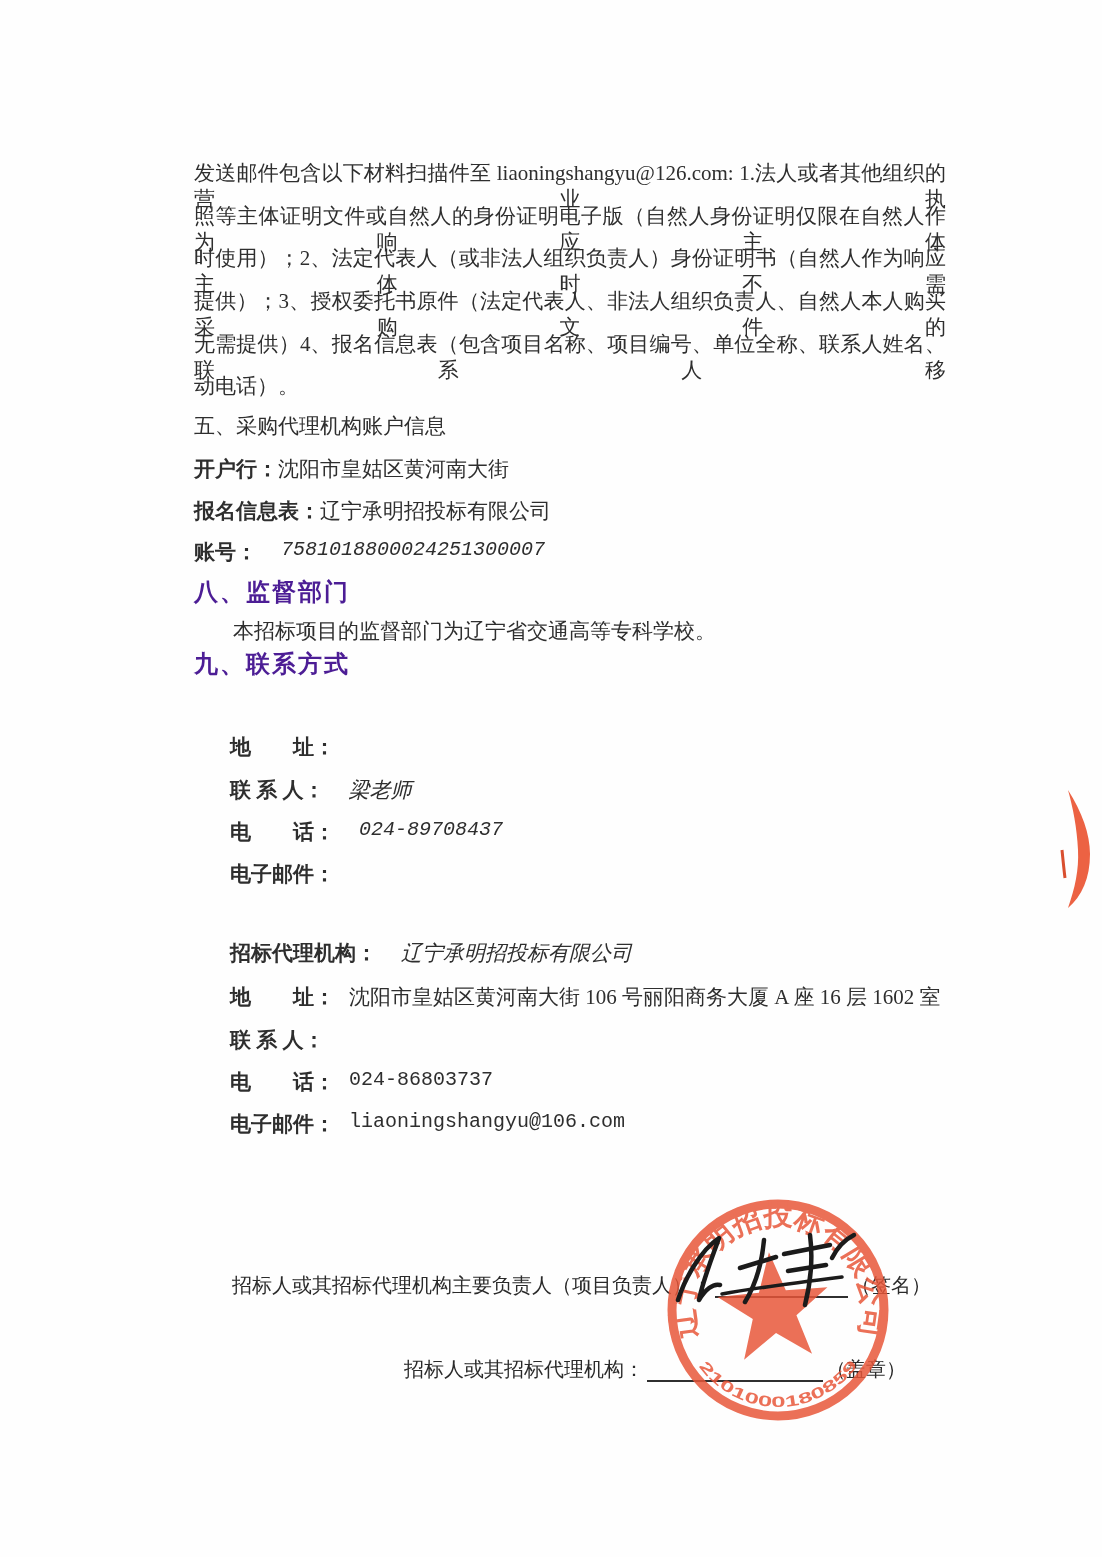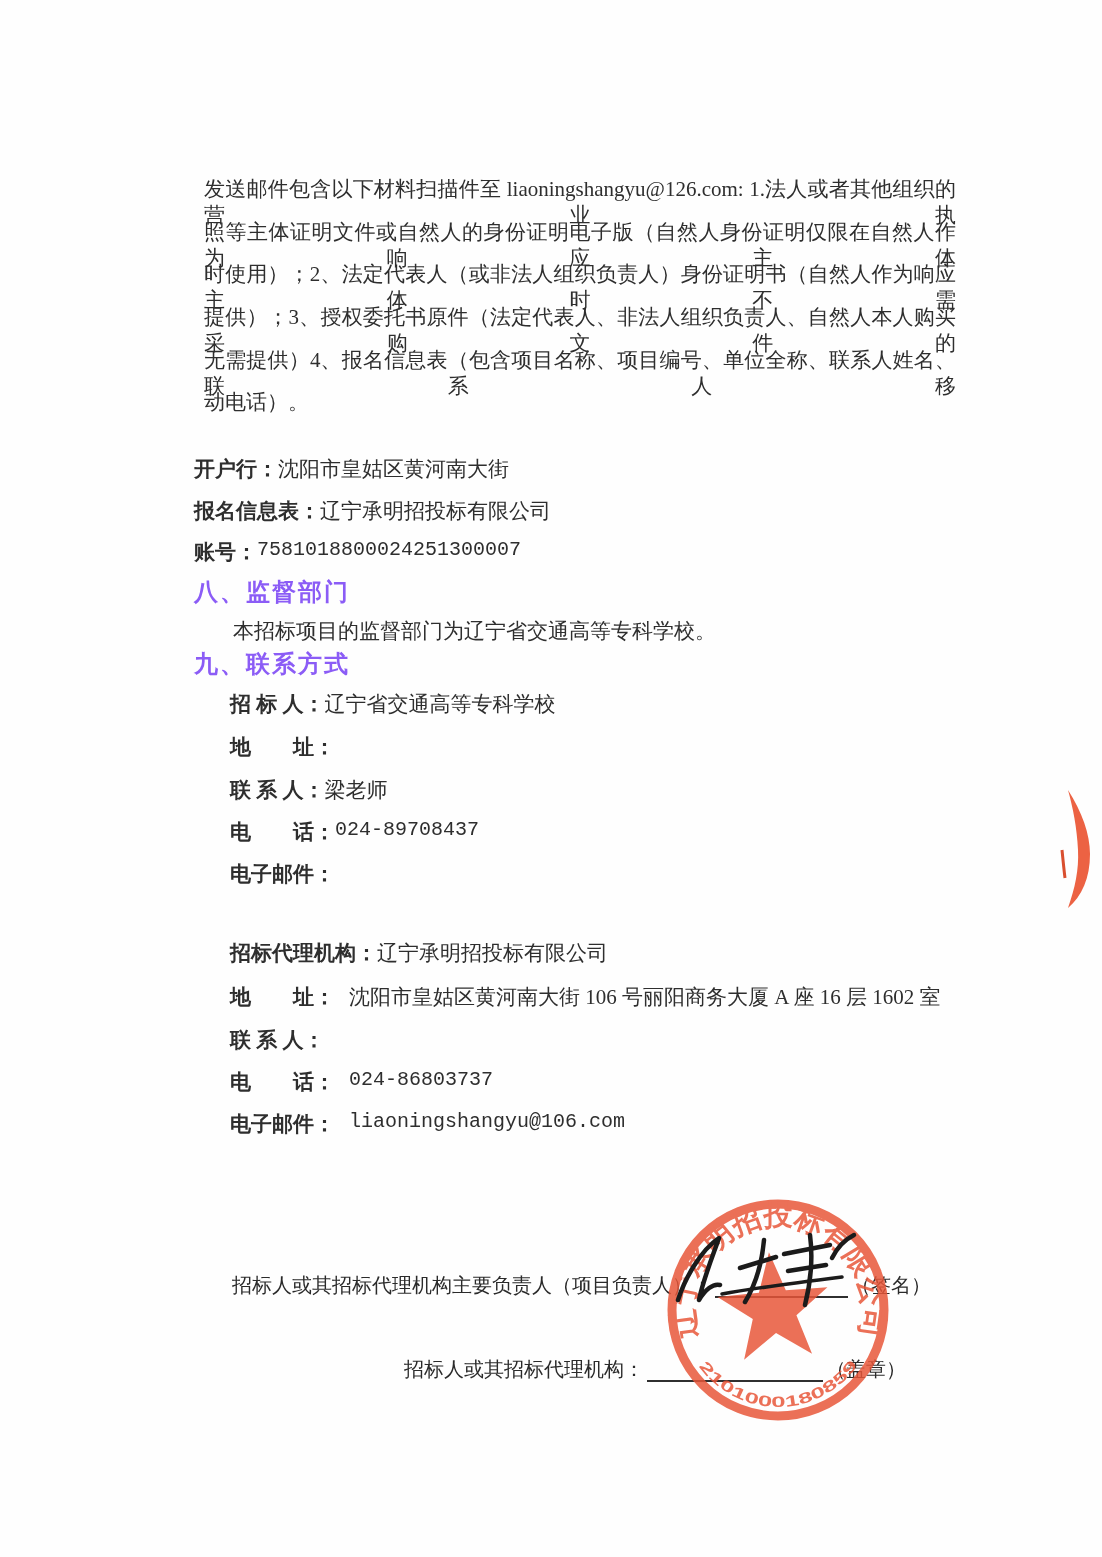--- a/index.html
+++ b/index.html
@@ -5,38 +5,37 @@
   html,body{margin:0;padding:0;background:#ffffff;}
   .page{
     position:relative;
     width:1102px;height:1557px;
     background:#fefefe;
     font-family:"Liberation Serif","DejaVu Serif",serif;
     color:#2e2e2e;
     overflow:hidden;
   }
   .para-line{
-    position:absolute;left:204px;width:752px;
+    position:absolute;left:194px;width:752px;
     font-size:21px;line-height:26px;
     text-align:justify;text-align-last:justify;
     color:#2e2e2e;
-    margin-top:16px;
   }
   .para-line.last{text-align-last:left;}
   .line{position:absolute;left:194px;font-size:21px;white-space:pre;}
   .kv{position:absolute;display:flex;font-size:21px;}
   .kv .lbl{white-space:pre;font-weight:bold;}
   .kv .val{white-space:pre;}
-  .kv .val.gap6{margin-left:0;}
+  .kv .val.gap6{margin-left:24px;font-style:italic;}
   .kv .val.gap14{margin-left:14px;}
   .mono{font-family:"Liberation Mono","DejaVu Sans Mono",monospace;font-size:20px;}
   .h-bold{
     position:absolute;left:194px;
     font-family:"Liberation Sans","DejaVu Sans",sans-serif;
-    font-weight:700;font-size:24px;letter-spacing:2px;color:#8b5cf6;
+    font-weight:700;font-size:24px;letter-spacing:2px;color:#4c1d95;
     white-space:pre;
   }
   .sigline{position:absolute;display:flex;align-items:flex-end;font-size:20px;color:#2a2a2a;}
   .sigline .lbl,.sigline .sfx{white-space:pre;}
   .blank{
     display:inline-block;height:24px;
     border-bottom:2px solid #2f2f2f;
     margin:0 3px 1px 3px;
   }
   .blank.w1{width:133px;}
@@ -52,42 +51,39 @@
 
   <div>
     <div class="para-line" style="top:160px">发送邮件包含以下材料扫描件至 liaoningshangyu@126.com: 1.法人或者其他组织的营业执</div>
     <div class="para-line" style="top:203px">照等主体证明文件或自然人的身份证明电子版（自然人身份证明仅限在自然人作为响应主体</div>
     <div class="para-line" style="top:245px">时使用）；2、法定代表人（或非法人组织负责人）身份证明书（自然人作为响应主体时不需</div>
     <div class="para-line" style="top:288px">提供）；3、授权委托书原件（法定代表人、非法人组织负责人、自然人本人购买采购文件的</div>
     <div class="para-line" style="top:331px">无需提供）4、报名信息表（包含项目名称、项目编号、单位全称、联系人姓名、联系人移</div>
     <div class="para-line last" style="top:373px">动电话）。</div>
   </div>
 
+  <div class="line" style="top:412px">五、采购代理机构账户信息</div>
   <div class="kv" style="left:194px;top:455px">
     <span class="lbl">开户行：</span>
     <span class="val">沈阳市皇姑区黄河南大街</span>
   </div>
   <div class="kv" style="left:194px;top:497px">
     <span class="lbl">报名信息表：</span>
     <span class="val">辽宁承明招投标有限公司</span>
   </div>
   <div class="kv" style="left:194px;top:538px">
     <span class="lbl">账号：</span>
     <span class="val mono gap6">7581018800024251300007</span>
   </div>
 
   <div class="h-bold" style="top:576px">八、监督部门</div>
   <div class="line" style="left:233px;top:617px">本招标项目的监督部门为辽宁省交通高等专科学校。</div>
 
   <div class="h-bold" style="top:648px">九、联系方式</div>
 
-  <div class="kv" style="left:230px;top:690px">
-    <span class="lbl">招 标 人：</span>
-    <span class="val gap6">辽宁省交通高等专科学校</span>
-  </div>
   <div class="kv" style="left:230px;top:733px">
     <span class="lbl">地　　址：</span>
   </div>
   <div class="kv" style="left:230px;top:776px">
     <span class="lbl">联 系 人：</span>
     <span class="val gap6">梁老师</span>
   </div>
   <div class="kv" style="left:230px;top:818px">
     <span class="lbl">电　　话：</span>
     <span class="val mono gap6">024-89708437</span>

